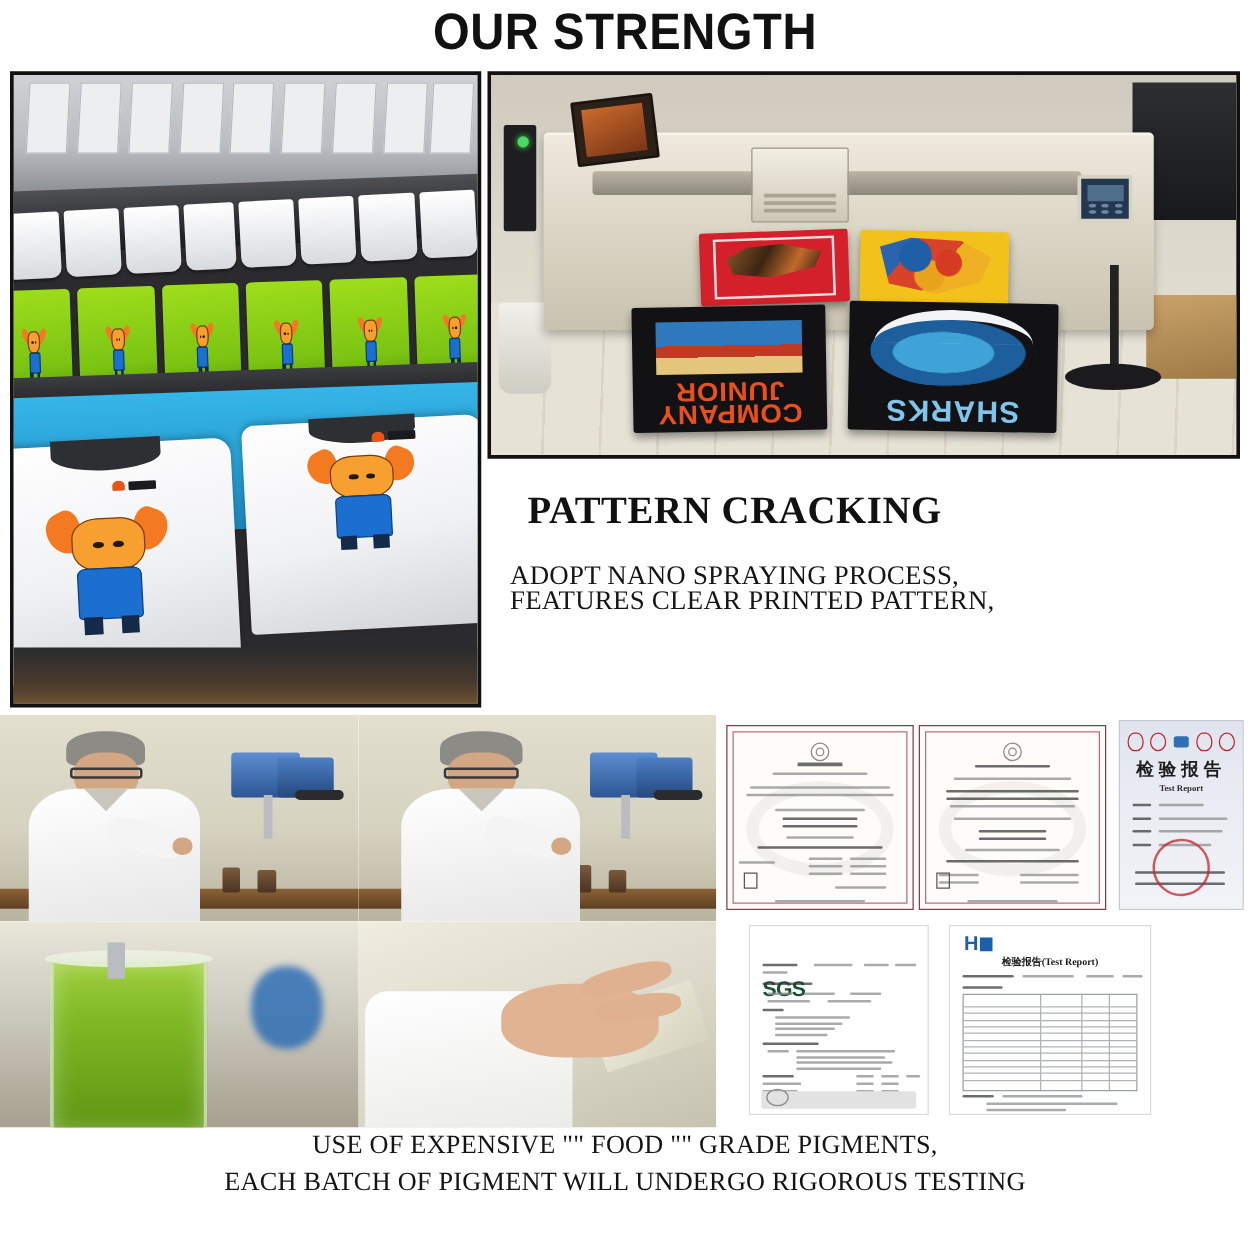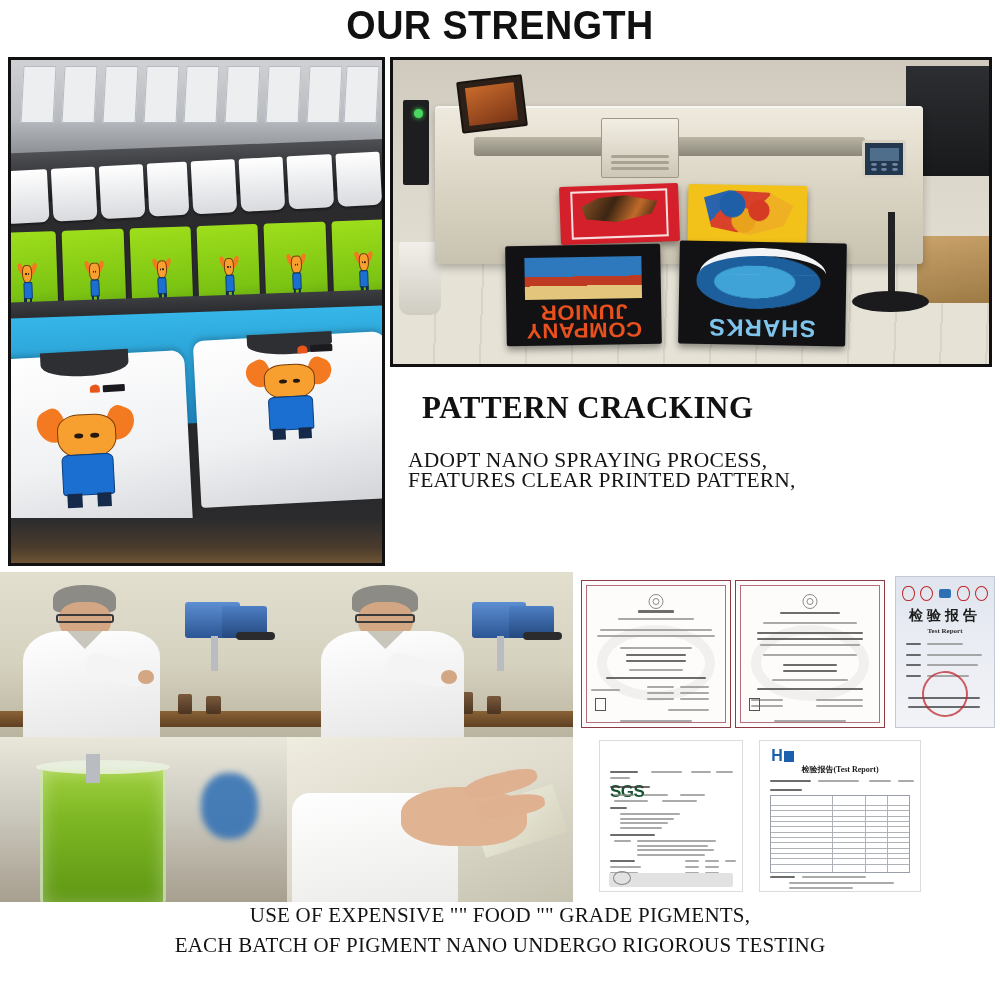--- a/index.html
+++ b/index.html
@@ -776,16 +776,16 @@
       </div>
       <div class="txl dark" style="left:6%;top:90%;width:16%;"></div>
       <div class="txl" style="left:26%;top:90%;width:40%;"></div>
       <div class="txl" style="left:18%;top:94%;width:66%;"></div>
       <div class="txl" style="left:18%;top:97%;width:40%;"></div>
     </div>
   </div>
 
   <div id="pigment-text">
     <div class="cap-line">USE OF EXPENSIVE "" FOOD "" GRADE PIGMENTS,</div>
-    <div class="cap-line">EACH BATCH OF PIGMENT NANO UNDERGO RIGOROUS TESTING</div>
+    <div class="cap-line">EACH BATCH OF PIGMENT WILL UNDERGO RIGOROUS TESTING</div>
   </div>
 
 </div>
 
 </body></html>

